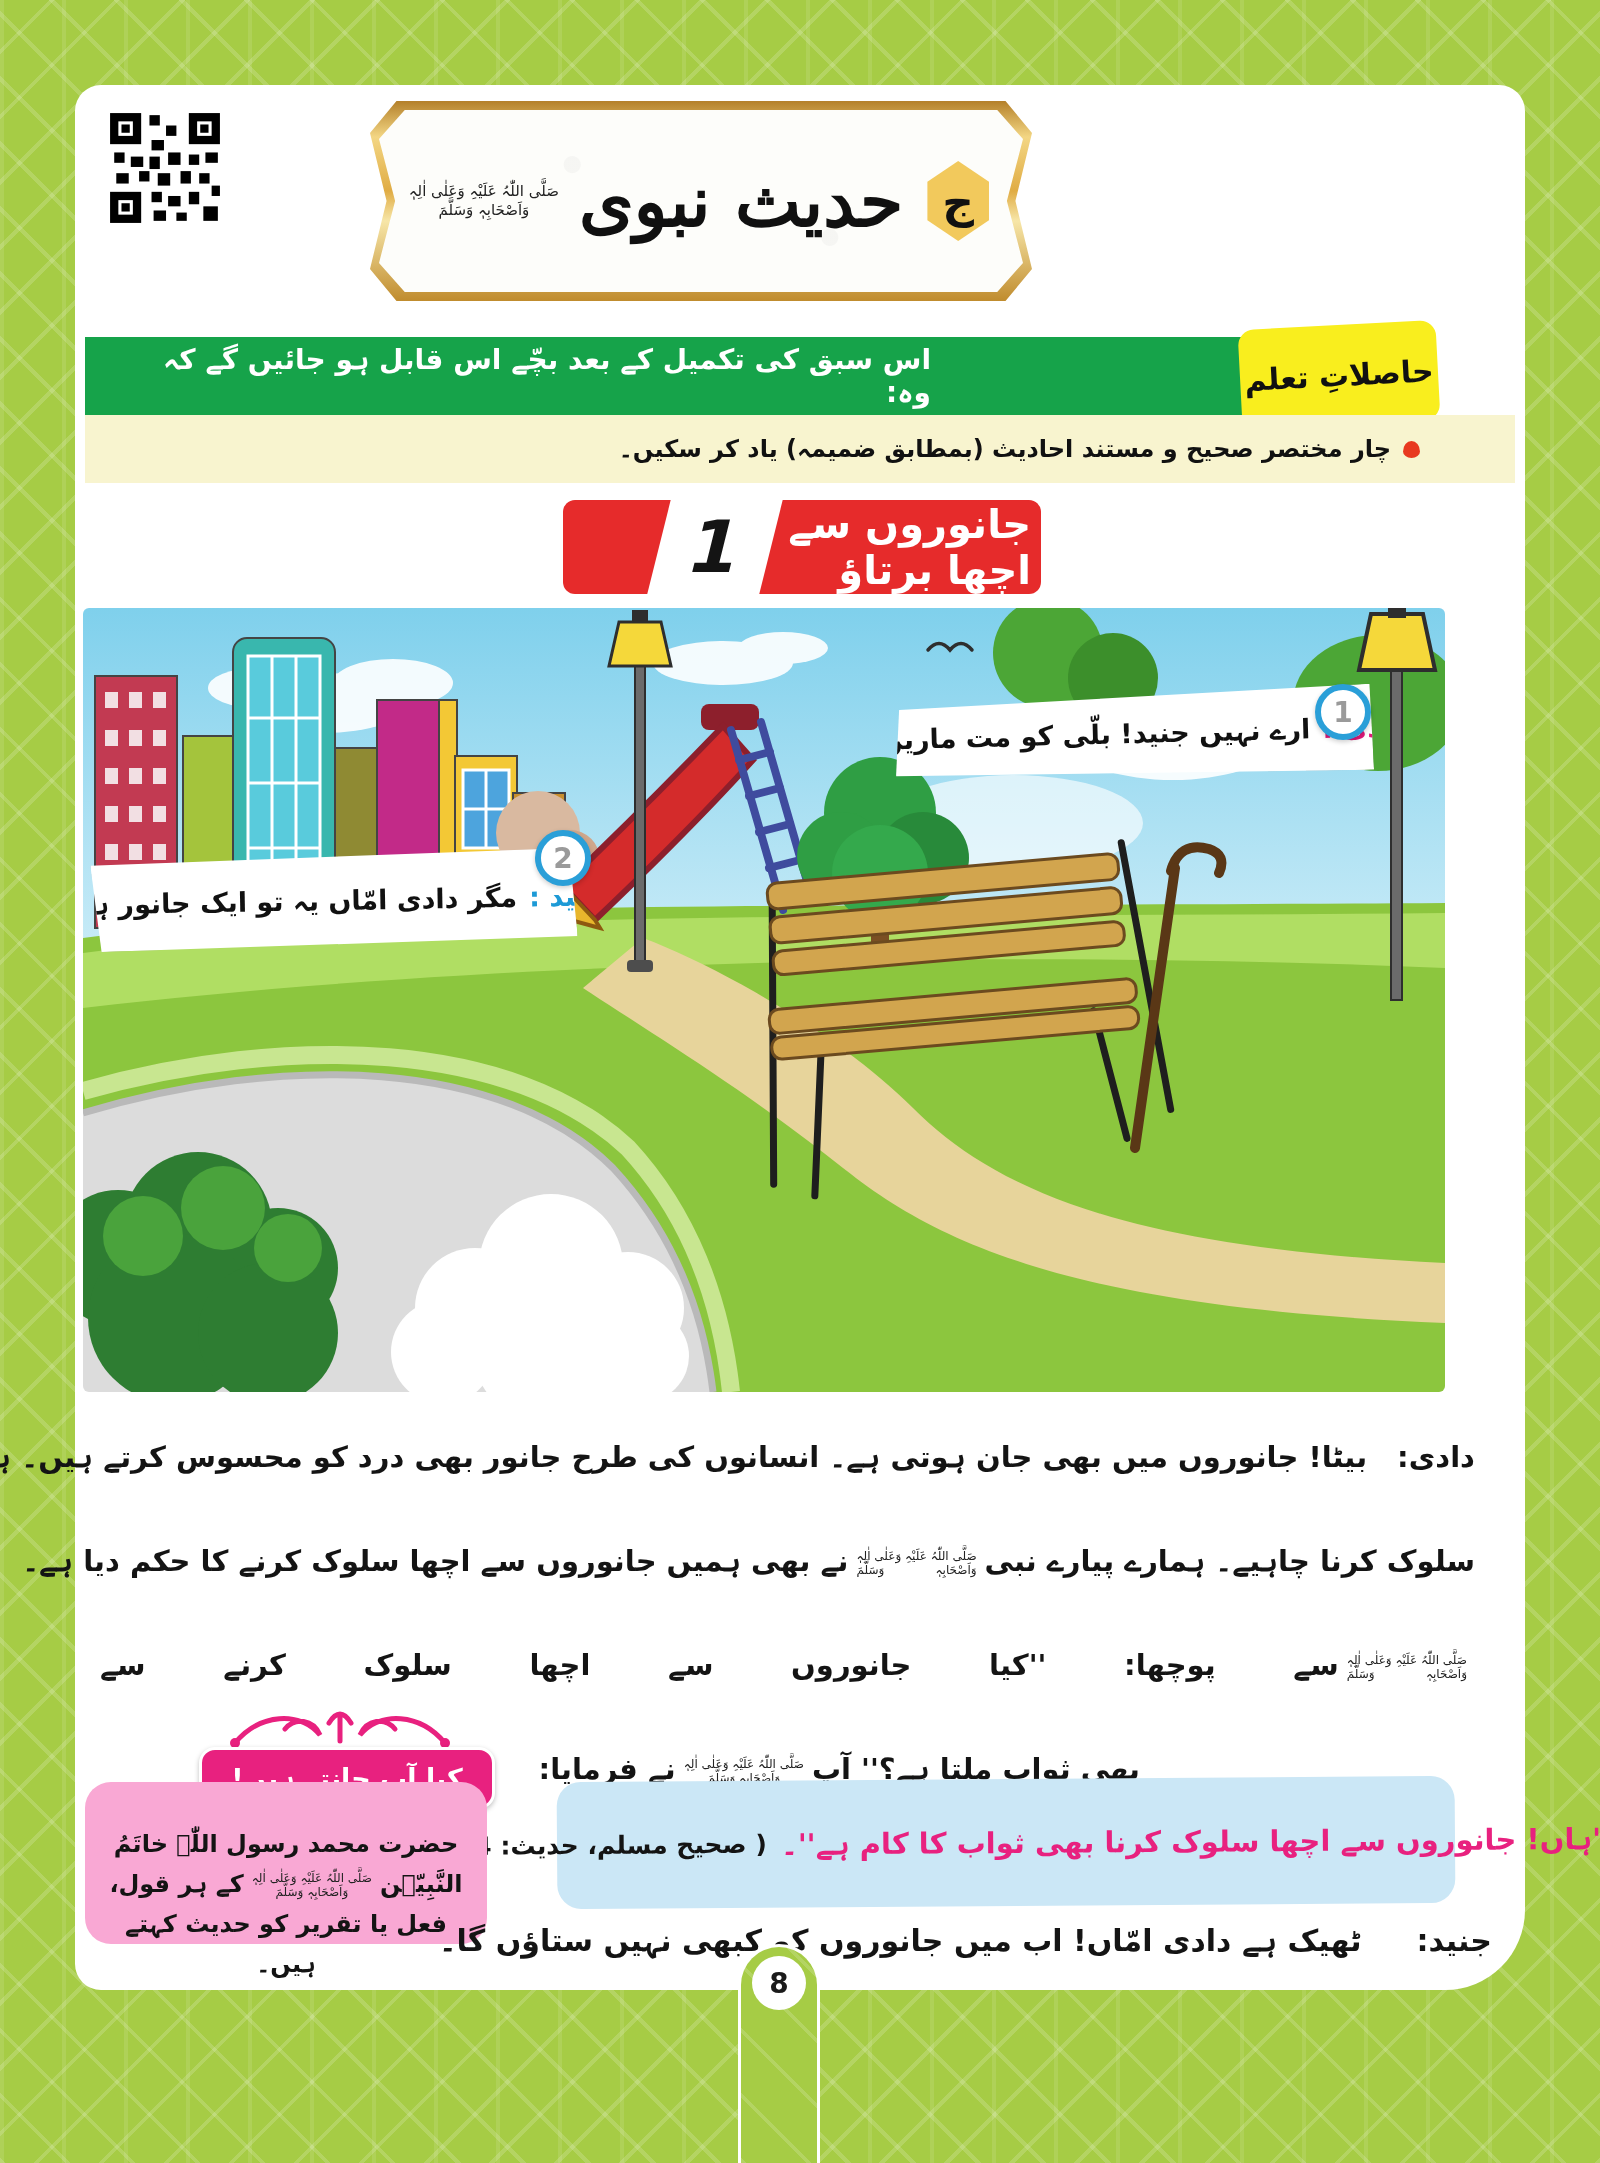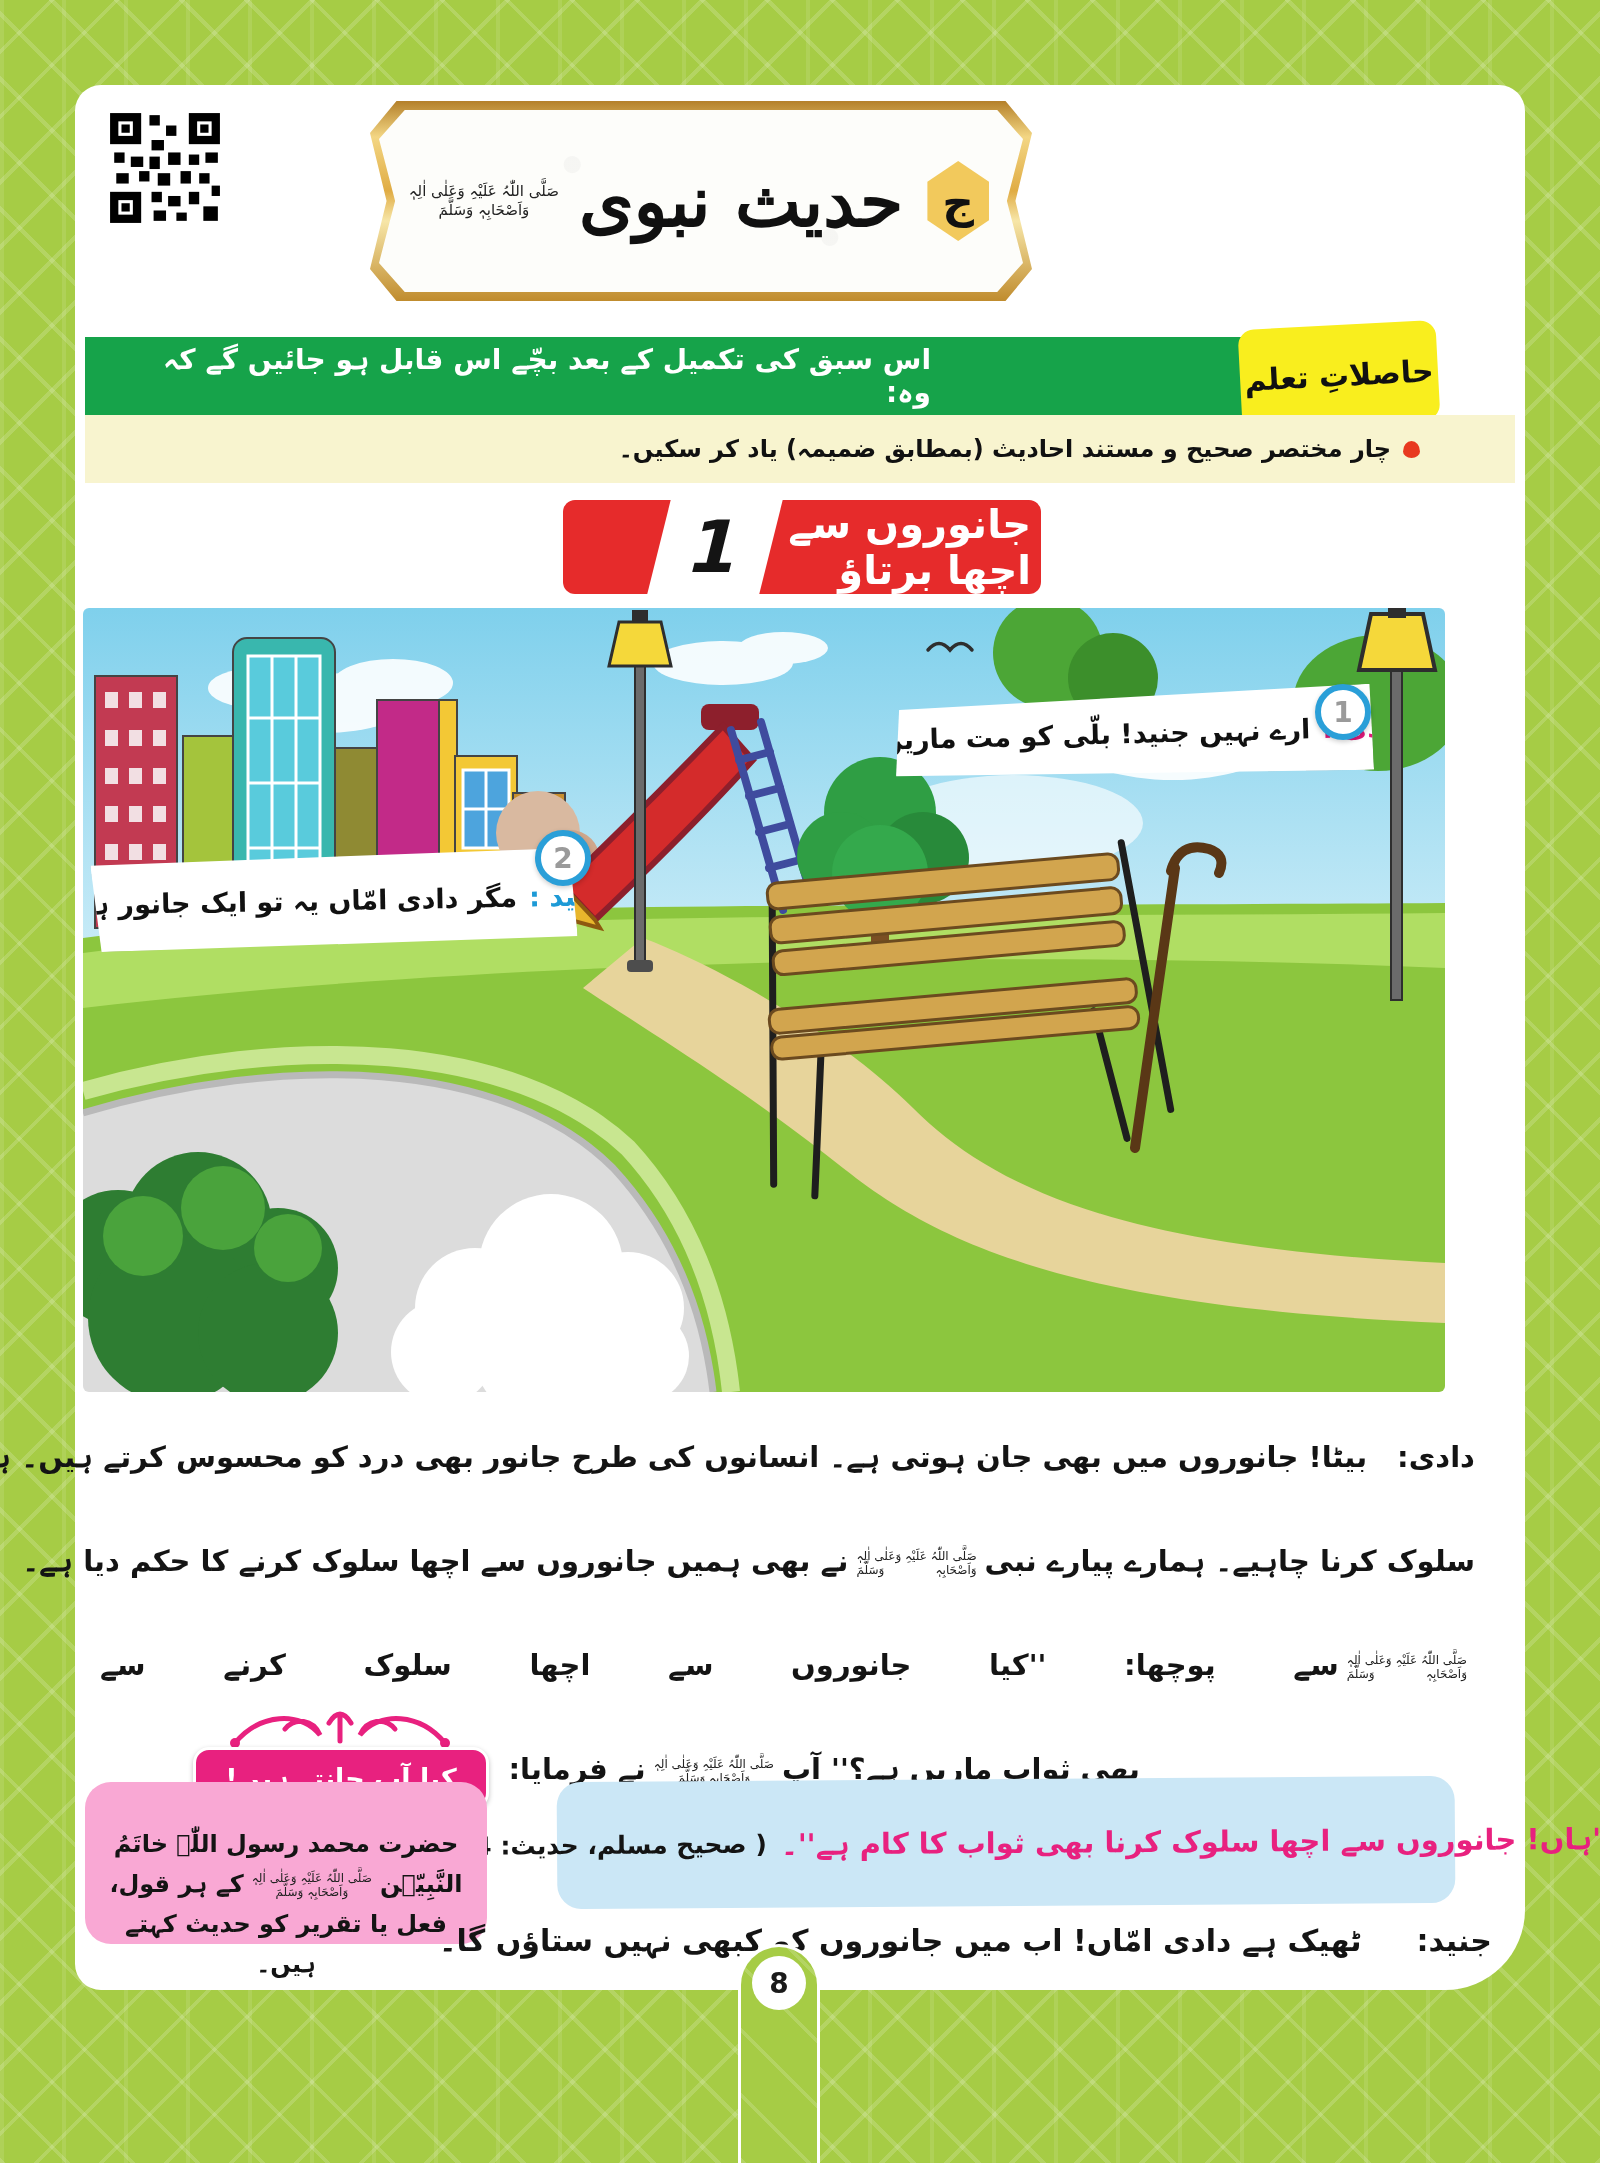--- a/index.html
+++ b/index.html
@@ -110,21 +110,21 @@
   .hadith-box{
     position:absolute;left:482px;top:1694px;width:898px;height:127px;background:#cbe7f6;
     border-radius:24px;transform:rotate(-.4deg);
     display:flex;direction:rtl;align-items:center;justify-content:center;gap:14px;
     padding:0 30px;box-sizing:border-box;white-space:nowrap;
   }
   .hadith-quote{color:#e8217f;font-size:29px;font-weight:bold;}
   .hadith-ref{color:#141414;font-size:25px;font-weight:bold;direction:rtl;}
   .know-flourish{position:absolute;left:150px;top:1616px;width:230px;height:50px;}
   .know-label{
-    position:absolute;left:118px;top:1662px;width:290px;height:56px;background:#e8217f;
+    position:absolute;left:124px;top:1662px;width:290px;height:56px;background:#e8217f;
     border:3px solid #fff;border-radius:16px;box-shadow:0 2px 5px rgba(0,0,0,.25);
     display:flex;align-items:center;justify-content:center;color:#fff;font-size:27px;font-weight:bold;direction:rtl;
   }
   .know-box{
     position:absolute;left:10px;top:1697px;width:402px;height:162px;background:#f9a8d4;
     border-radius:26px;box-sizing:border-box;padding:42px 18px 10px 18px;
     direction:rtl;text-align:center;color:#141414;font-size:24px;font-weight:600;line-height:40px;
   }
   .junaid-line{
     position:absolute;left:32px;top:1838px;width:1385px;direction:rtl;text-align:right;
@@ -382,21 +382,21 @@
       <div class="dline">
         <span class="spk">دادی:</span><span>بیٹا! جانوروں میں بھی جان ہوتی ہے۔ انسانوں کی طرح جانور بھی درد کو محسوس کرتے ہیں۔ ہمیں جانوروں سے اچھا</span>
       </div>
       <div class="dline">
         <span>سلوک کرنا چاہیے۔ ہمارے پیارے نبی</span><span class="hon"><div>صَلَّی اللّٰہُ عَلَیْہِ وَعَلٰی اٰلِہٖ</div><div>وَاَصْحَابِہٖ وَسَلَّمَ</div></span><span>نے بھی ہمیں جانوروں سے اچھا سلوک کرنے کا حکم دیا ہے۔</span>
       </div>
       <div class="dline">
         <span class="hon"><div>صَلَّی اللّٰہُ عَلَیْہِ وَعَلٰی اٰلِہٖ</div><div>وَاَصْحَابِہٖ وَسَلَّمَ</div></span><span>سے پوچھا: ''کیا جانوروں سے اچھا سلوک کرنے سے</span>
       </div>
       <div class="dline dline4">
-        <span>بھی ثواب ماریں ہے؟''  آپ</span><span class="hon"><div>صَلَّی اللّٰہُ عَلَیْہِ وَعَلٰی اٰلِہٖ</div><div>وَاَصْحَابِہٖ وَسَلَّمَ</div></span><span>نے فرمایا:</span>
+        <span>بھی ثواب ملتا ہے؟''  آپ</span><span class="hon"><div>صَلَّی اللّٰہُ عَلَیْہِ وَعَلٰی اٰلِہٖ</div><div>وَاَصْحَابِہٖ وَسَلَّمَ</div></span><span>نے فرمایا:</span>
       </div>
     </div>
 
     <div class="hadith-box">
       <span class="hadith-quote">''ہاں! جانوروں سے اچھا سلوک کرنا بھی ثواب کا کام ہے''۔</span>
       <span class="hadith-ref">( صحیح مسلم، حدیث: 2244 )</span>
     </div>
 
     <svg class="know-flourish" viewBox="0 0 230 50">
       <g stroke="#e8217f" stroke-width="5" fill="none" stroke-linecap="round">

